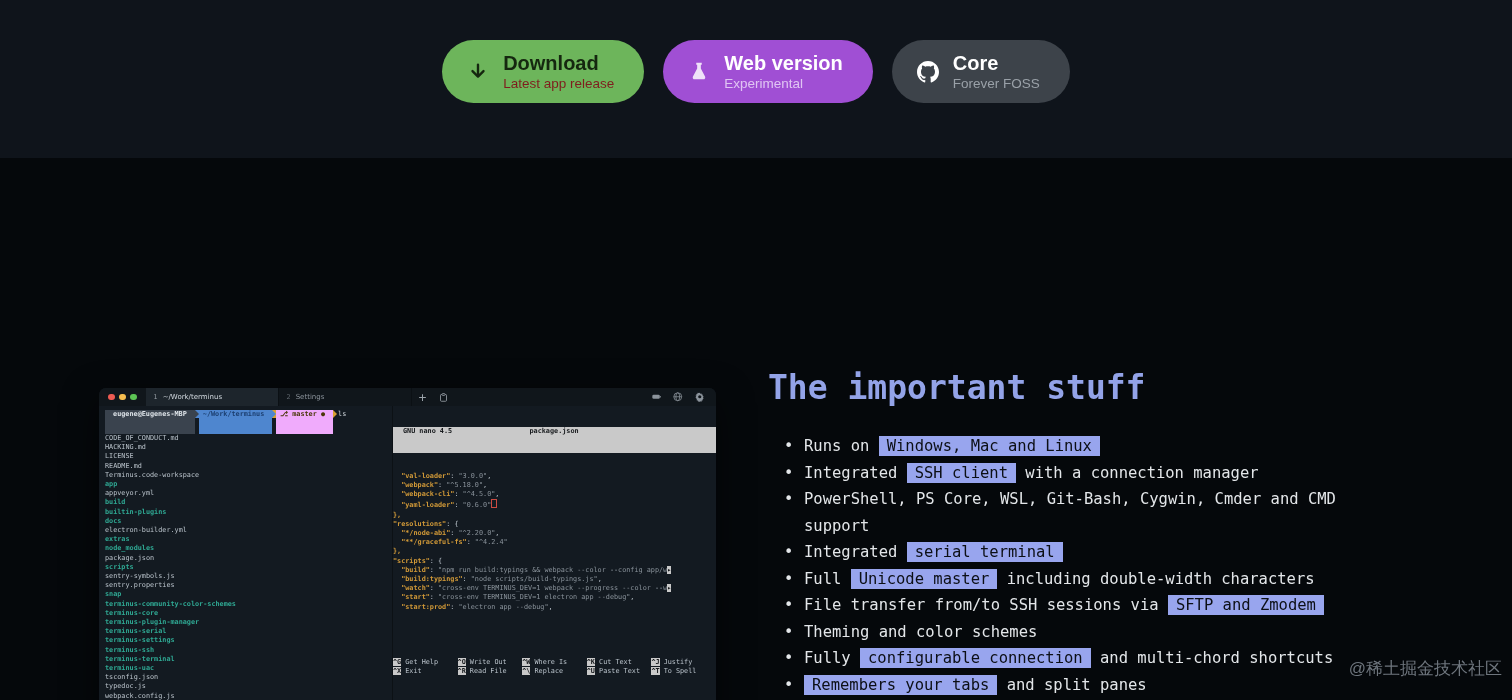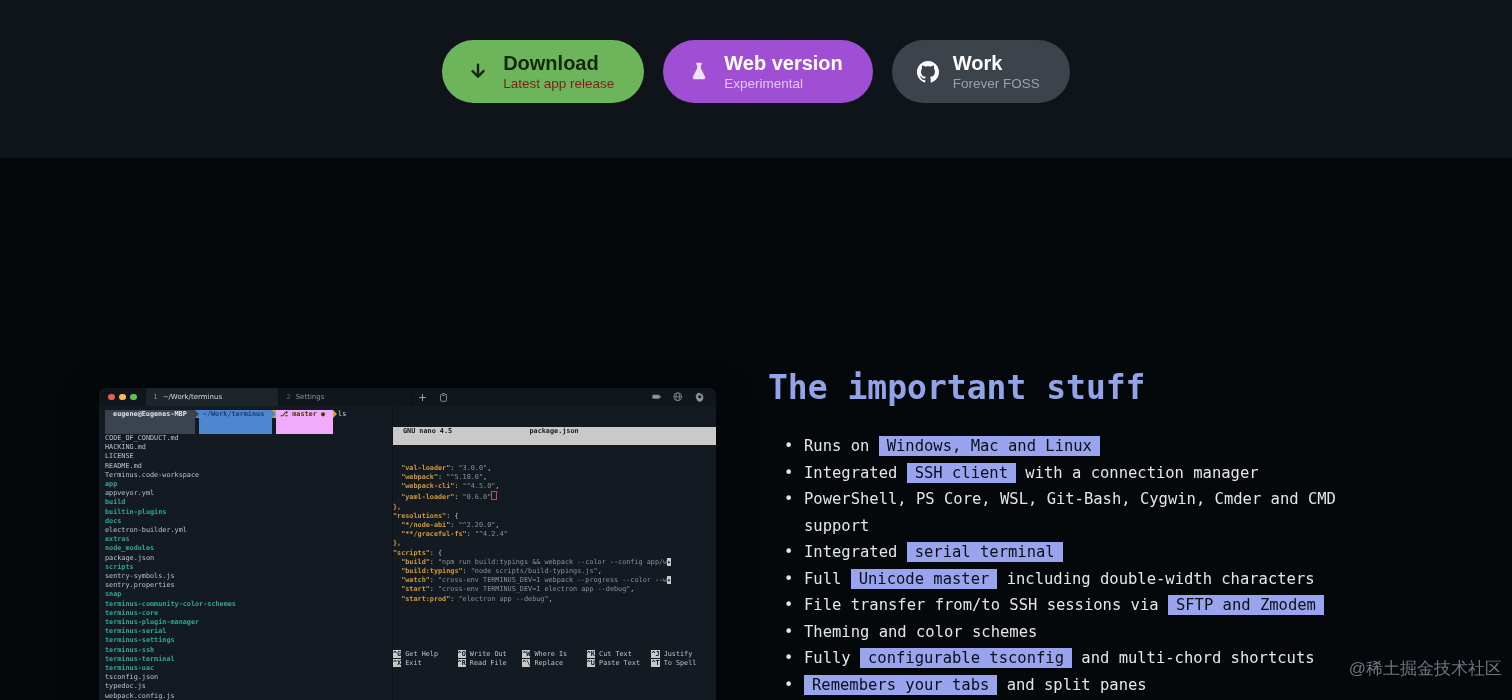--- a/index.html
+++ b/index.html
@@ -56,21 +56,21 @@
   .fline.dir{color:#2fa893;font-weight:bold;}
   
   .pl{display:flex;align-items:stretch;height:24px;margin-bottom:0;}
   .plseg{padding:0 4px;font-weight:bold;}
   .pl-user{background:#3a434e;color:#dde3e8;}
   .pl-path{background:#4e86cf;color:#1c3f70;}
   .pl-git{background:#f0abfc;color:#4a3808;}
   .arr{width:0;height:0;border-top:4.6px solid transparent;border-bottom:4.6px solid transparent;border-left:4.5px solid;}
   .pl .cmd{color:#d6dce1;padding-left:1px;}
   
-  .nano-header{background:#c9c9c9;color:#15181b;font-weight:bold;display:flex;height:18px;}
+  .nano-header{background:#c9c9c9;color:#15181b;font-weight:bold;display:flex;height:26px;}
   .nano-header .napp{padding-left:10px;}
   .nano-header .nfile{flex:1;text-align:center;padding-right:60px;}
   .nk{color:#d29a38;font-weight:bold;}
   .nv{color:#8a939b;}
   .nw{color:#b9c2ca;}
   .ncur{display:inline-block;width:4px;height:7px;border:1px solid #cc4b42;vertical-align:-1px;}
   .nmore{background:#c9c9c9;color:#15181b;}
   .nsrow{display:flex;}
   .nsk{background:#c9c9c9;color:#15181b;font-weight:bold;}
   .nsl{color:#b9c2ca;}
@@ -104,21 +104,21 @@
           <span class="hsub" style="color: rgb(224, 196, 243);">Experimental</span>
         </span>
       </div>
       <div class="hero-btn" style="background: rgb(61, 67, 74);">
         <span class="hicon" style="color: rgb(255, 255, 255);">
           <svg viewBox="0 0 24 24" fill="currentColor">
             <path d="M12 0C5.37 0 0 5.37 0 12c0 5.3 3.438 9.8 8.205 11.387.6.113.82-.26.82-.577 0-.285-.01-1.04-.015-2.04-3.338.724-4.042-1.61-4.042-1.61-.546-1.387-1.333-1.756-1.333-1.756-1.09-.745.082-.73.082-.73 1.205.085 1.838 1.236 1.838 1.236 1.07 1.835 2.809 1.305 3.495.998.108-.776.417-1.305.76-1.605-2.665-.3-5.466-1.332-5.466-5.93 0-1.31.465-2.38 1.235-3.22-.135-.303-.54-1.523.105-3.176 0 0 1.005-.322 3.3 1.23.96-.267 1.98-.399 3-.405 1.02.006 2.04.138 3 .405 2.28-1.552 3.285-1.23 3.285-1.23.645 1.653.24 2.873.12 3.176.765.84 1.23 1.91 1.23 3.22 0 4.61-2.805 5.625-5.475 5.92.42.36.81 1.096.81 2.22 0 1.605-.015 2.895-.015 3.286 0 .315.21.69.825.57C20.565 21.795 24 17.295 24 12c0-6.63-5.37-12-12-12z"></path>
           </svg>
         </span>
         <span class="htxt">
-          <span class="htitle" style="color: rgb(255, 255, 255);">Work</span>
+          <span class="htitle" style="color: rgb(255, 255, 255);">Core</span>
           <span class="hsub" style="color: rgb(154, 161, 168);">Forever FOSS</span>
         </span>
       </div>
     </div>
 </div>
 
 <div class="main">
 
   <div class="window">
     <div class="titlebar">
@@ -193,20 +193,20 @@
   <div class="features">
     <h1>The important stuff</h1>
     <ul class="feature-list">
         <li>Runs on <span class="hl">Windows, Mac and Linux</span></li>
         <li>Integrated <span class="hl">SSH client</span> with a connection manager</li>
         <li>PowerShell, PS Core, WSL, Git-Bash, Cygwin, Cmder and CMD support</li>
         <li>Integrated <span class="hl">serial terminal</span></li>
         <li>Full <span class="hl">Unicode master</span> including double-width characters</li>
         <li>File transfer from/to SSH sessions via <span class="hl">SFTP and Zmodem</span></li>
         <li>Theming and color schemes</li>
-        <li>Fully <span class="hl">configurable tsconfig</span> and multi-chord shortcuts</li>
+        <li>Fully <span class="hl">configurable connection</span> and multi-chord shortcuts</li>
         <li><span class="hl">Remembers your tabs</span> and split panes</li>
         <li>Proper shell experience on Windows including </li>
       </ul>
   </div>
 
   <div class="watermark">@稀土掘金技术社区</div>
 </div>
 
 </body></html>

